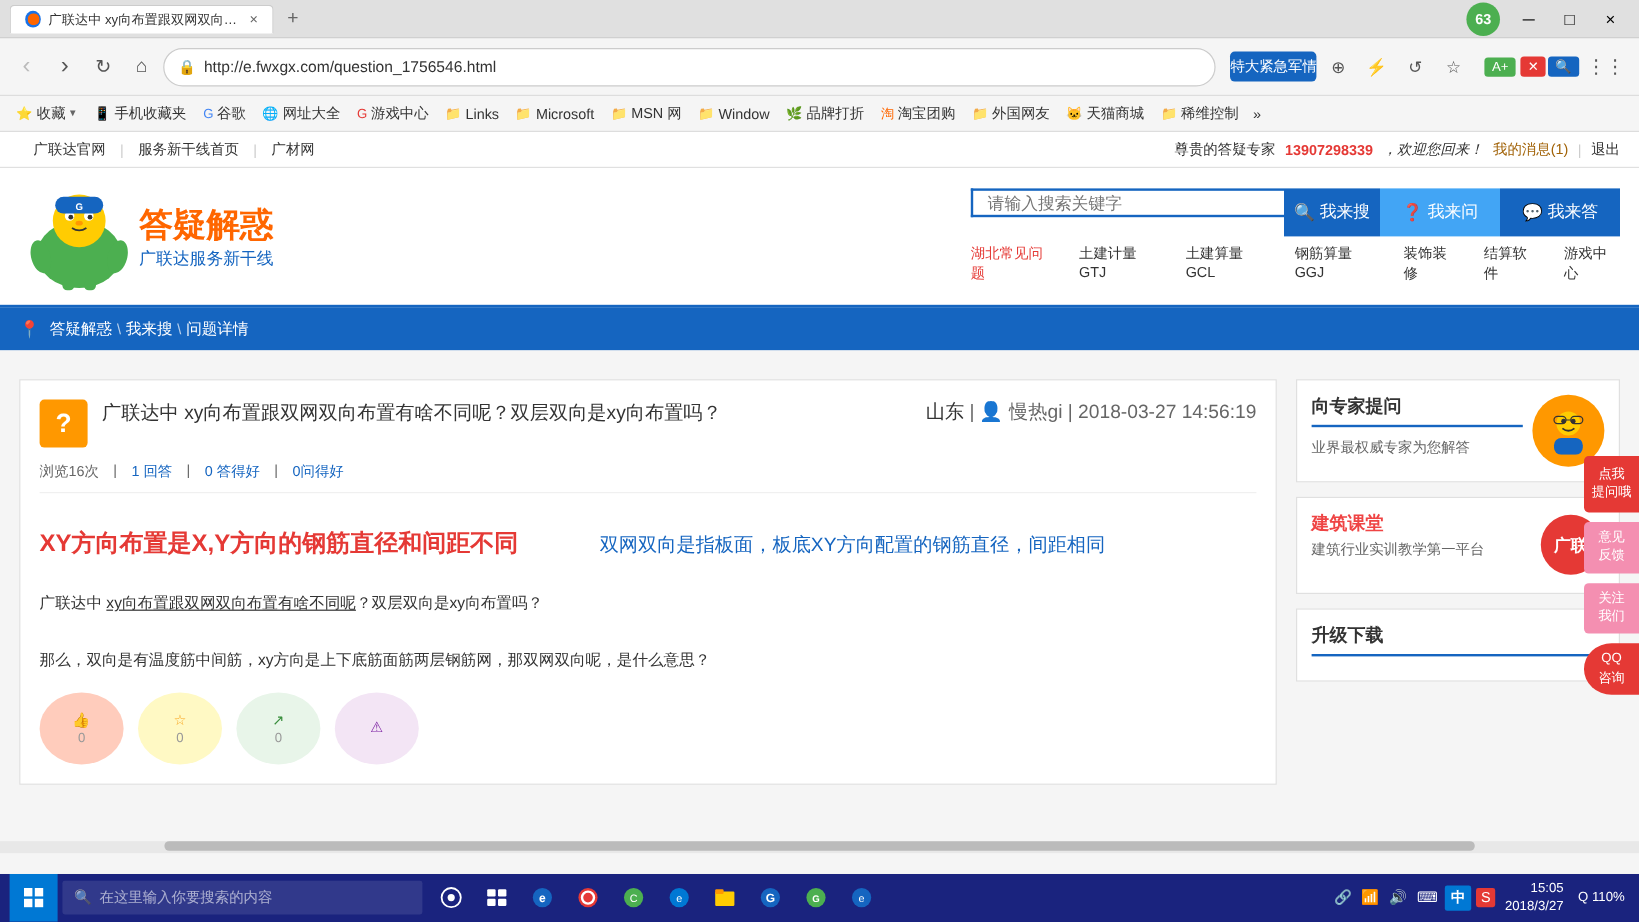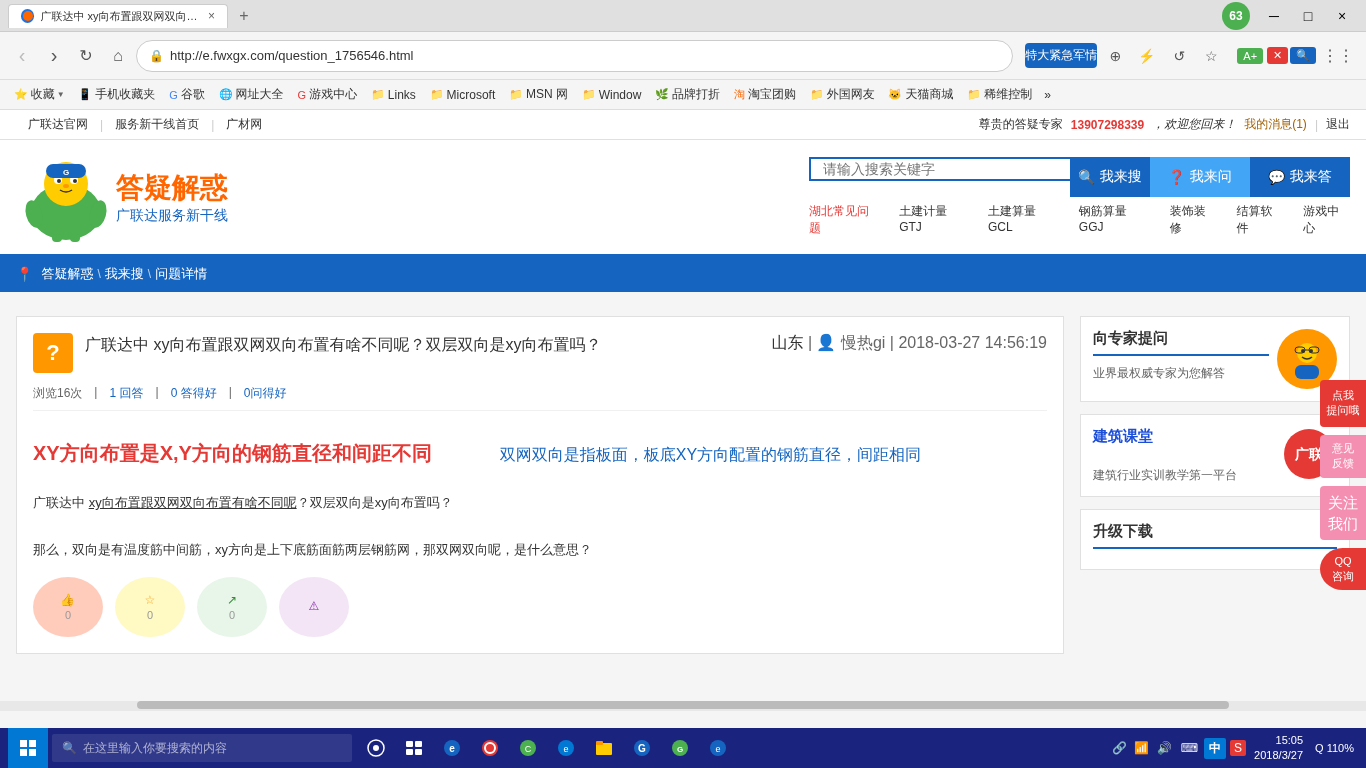--- a/index.html
+++ b/index.html
@@ -103,21 +103,21 @@
     .action-btn-star { background: #fff9c4; color: #f9a825; }
     .action-btn-share { background: #e8f5e9; color: #388e3c; }
     .action-btn-warn { background: #f3e5f5; color: #7b1fa2; }
     .action-num { font-size: 11px; color: #999; margin-top: 2px; }
 
     
     .sidebar-card { background: #fff; border: 1px solid #e0e0e0; padding: 12px; margin-bottom: 12px; }
     .sidebar-title { font-size: 15px; font-weight: bold; color: #333; margin-bottom: 8px; border-bottom: 2px solid #1565C0; padding-bottom: 6px; }
     .sidebar-desc { font-size: 12px; color: #666; line-height: 1.6; }
     
-    .classroom-title { font-size: 15px; font-weight: bold; color: #1d4ed8; margin-bottom: 21px; }
+    .classroom-title { font-size: 15px; font-weight: bold; color: #ef4444; margin-bottom: 4px; }
     .classroom-desc { font-size: 12px; color: #666; }
 
     
     .float-btns { position: fixed; right: 0; top: 380px; display: flex; flex-direction: column; gap: 4px; z-index: 100; }
     .taskbar { height: 40px; background: #1a237e; display: flex; align-items: center; padding: 0 8px; position: fixed; bottom: 0; width: 1366px; z-index: 200; }
     .start-btn { width: 40px; height: 40px; background: #0078d4; display: flex; align-items: center; justify-content: center; cursor: pointer; }
     .start-icon { display: grid; grid-template-columns: 1fr 1fr; gap: 2px; width: 16px; height: 16px; }
     .start-square { background: white; }
     .search-taskbar { flex: 1; max-width: 300px; height: 28px; background: rgba(255,255,255,0.1); border-radius: 2px; display: flex; align-items: center; padding: 0 10px; color: rgba(255,255,255,0.7); font-size: 12px; margin-left: 4px; }
     .taskbar-icons { display: flex; align-items: center; gap: 6px; margin-left: 8px; }
@@ -457,21 +457,21 @@
   <div style="height: 10px; background: #e8e8e8; position: relative;">
     <div style="width: 80%; height: 8px; background: #bbb; border-radius: 4px; margin: 1px auto;"></div>
   </div>
 </div>
 
 <div class="float-btns">
   <div style="position:relative;">
     <div style="background:#e53935; color:white; padding:8px 4px; font-size:11px; text-align:center; cursor:pointer; border-radius:4px 0 0 4px; line-height:1.4; width:46px;">点我<br>提问哦</div>
   </div>
   <div style="background:#f48fb1; color:white; padding:6px 4px; font-size:11px; text-align:center; cursor:pointer; border-radius:4px 0 0 4px; line-height:1.4; width:46px; margin-top:4px;">意见<br>反馈</div>
-  <div style="background:#f48fb1; color:white; padding:6px 4px; font-size:15px; text-align:center; cursor:pointer; border-radius:4px 0 0 4px; line-height:1.4; width:46px; margin-top:4px;">关注<br>我们</div>
+  <div style="background:#f48fb1; color:white; padding:6px 4px; font-size:11px; text-align:center; cursor:pointer; border-radius:4px 0 0 4px; line-height:1.4; width:46px; margin-top:4px;">关注<br>我们</div>
   <div style="background:#e53935; color:white; padding:6px 4px; font-size:11px; text-align:center; cursor:pointer; border-radius:4px 0 0 4px; line-height:1.4; width:46px; margin-top:4px; border-radius:50% 0 0 50%;">QQ<br>咨询</div>
 </div>
 
 <div class="taskbar">
   <div class="start-btn">
     <div class="start-icon">
       <div class="start-square"></div>
       <div class="start-square"></div>
       <div class="start-square"></div>
       <div class="start-square"></div>

